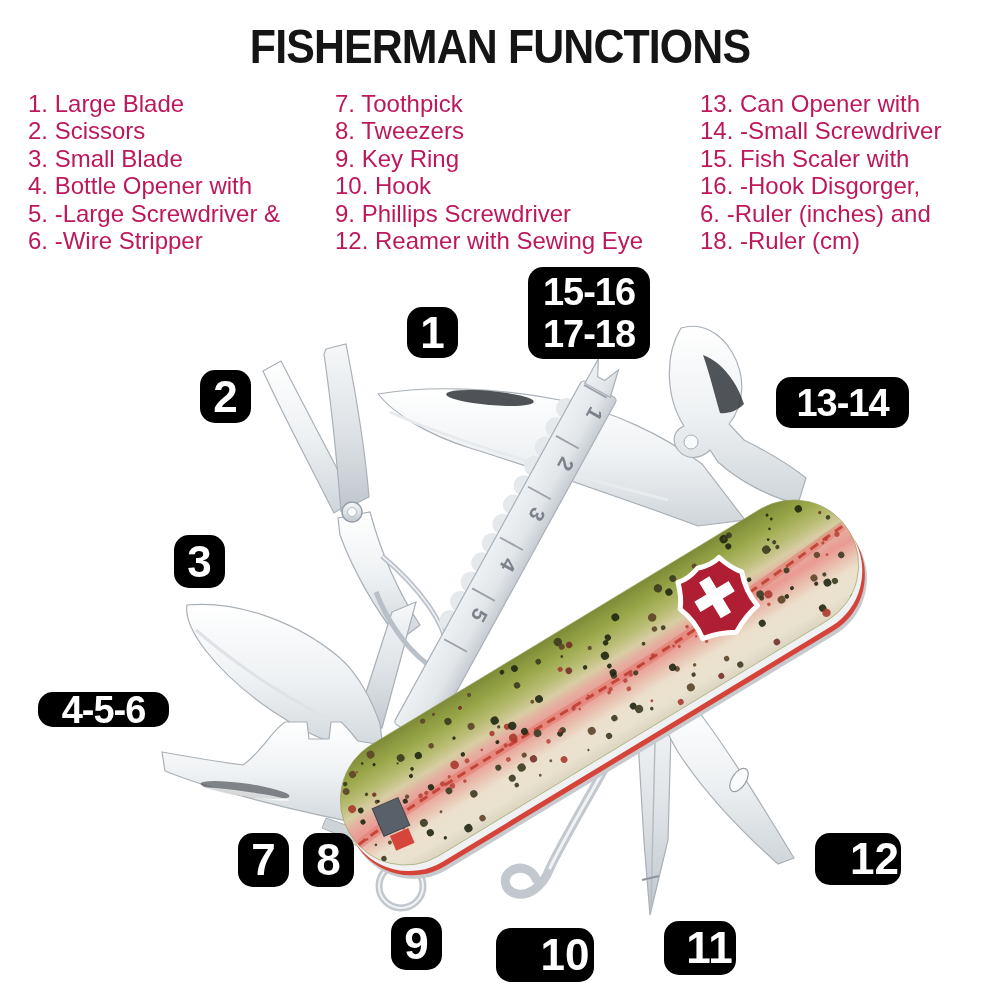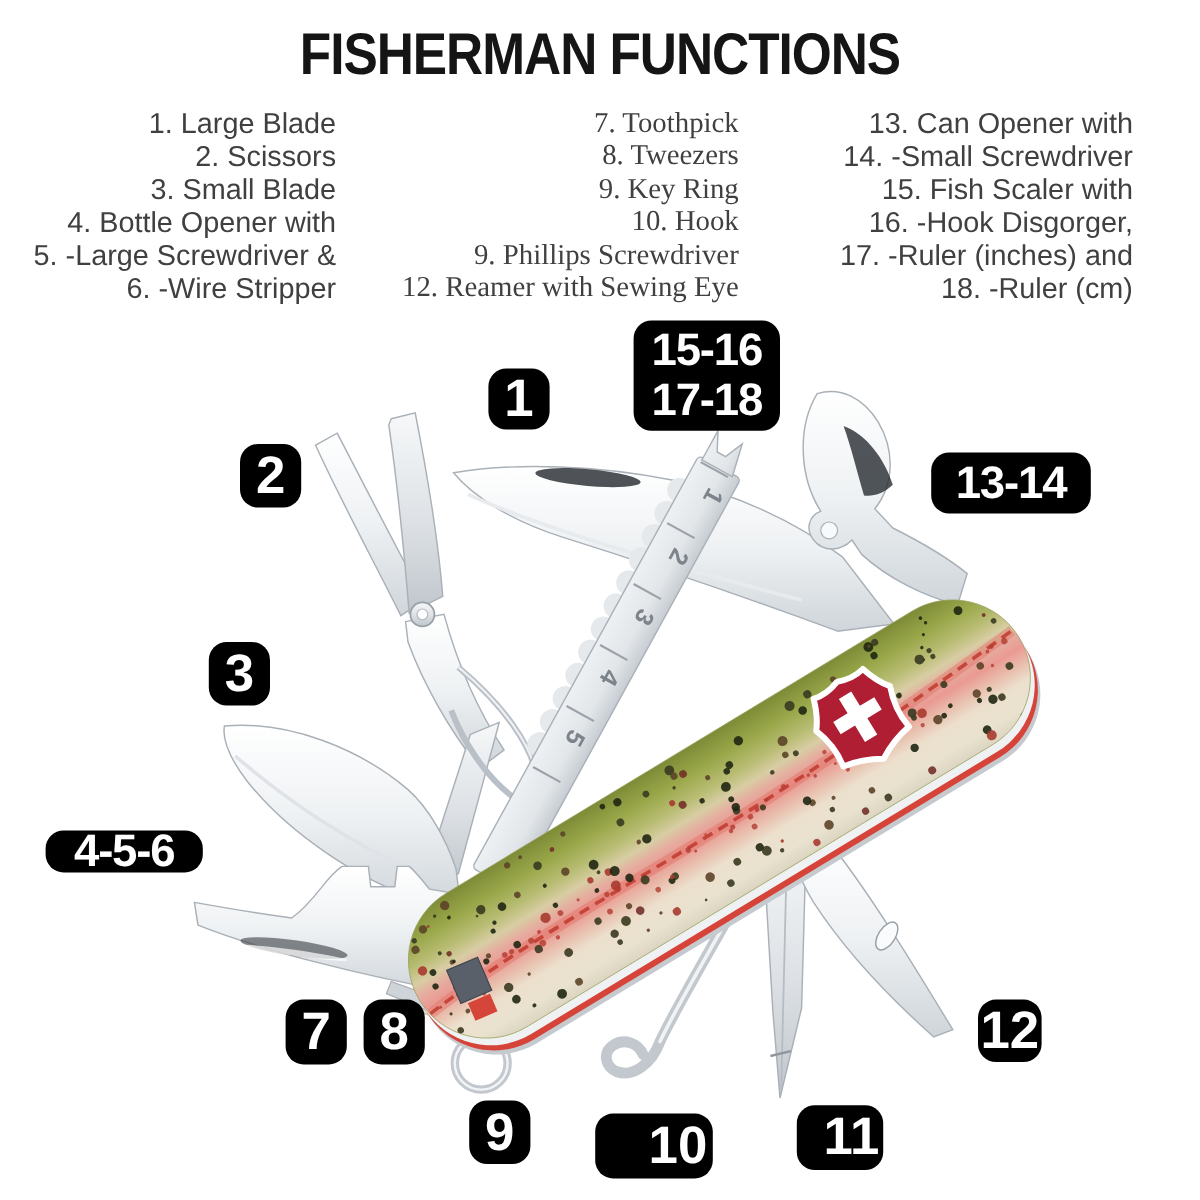--- a/index.html
+++ b/index.html
@@ -3,42 +3,42 @@
 <meta charset="utf-8">
 <style>
   html,body{margin:0;padding:0;background:#fff;}
   #stage{position:relative;width:1000px;height:1000px;background:#ffffff;overflow:hidden;
          font-family:"Liberation Sans","DejaVu Sans",sans-serif;}
   
   #title{position:absolute;left:0;right:0;top:18px;text-align:center;
          font-size:49px;font-weight:800;color:#151515;letter-spacing:-1px;
          transform:scaleX(.875);}
   
-  .leg-col{position:absolute;top:90px;font-size:24px;line-height:27.4px;color:#404040;
-           white-space:nowrap;text-align:right;}
+  .leg-col{position:absolute;top:90px;font-size:24px;line-height:27.4px;color:#be185d;
+           white-space:nowrap;}
   #leg-col-1{left:28px;}
-  #leg-col-2{left:335px;font-family:Liberation Serif, serif;}
+  #leg-col-2{left:335px;}
   #leg-col-3{left:700px;}
   
   #knife{position:absolute;left:0;top:0;z-index:1;}
   
   .co{position:absolute;z-index:5;background:#000;color:#fff;border-radius:15px;
       display:flex;align-items:center;justify-content:center;text-align:center;
       font-weight:700;font-size:44px;line-height:1;white-space:pre-line;}
   .co.sm{font-size:38px;line-height:42px;letter-spacing:-1px;}
   #co-1    {left:407px;top:307px;width:51px;height:51px;}
   #co-2    {left:200px;top:370px;width:51px;height:53px;}
   #co-3    {left:174px;top:535px;width:51px;height:53px;}
   #co-456  {left:38px; top:692px;width:131px;height:35px;text-align:center;}
   #co-7    {left:238px;top:833px;width:51px;height:54px;}
   #co-8    {left:303px;top:833px;width:51px;height:54px;}
   #co-9    {left:391px;top:917px;width:51px;height:53px;}
   #co-10   {left:496px;top:928px;width:58px;height:54px;padding-left:40px;}
   #co-11   {left:664px;top:921px;width:53px;height:54px;padding-left:19px;}
-  #co-12   {left:815px;top:833px;width:53px;height:52px;}
+  #co-12   {left:815px;top:833px;width:53px;height:52px;padding-left:33px;}
   #co-1314 {left:776px;top:357px;width:133px;height:51px;margin-top:20px;}
   #co-1518 {left:528px;top:267px;width:122px;height:92px;}
 </style>
 </head>
 <body>
 
 <div id="stage">
 
   <div id="title">FISHERMAN FUNCTIONS</div>
 
@@ -56,21 +56,21 @@
     <div>9. Key Ring</div>
     <div>10. Hook</div>
     <div>9. Phillips Screwdriver</div>
     <div>12. Reamer with Sewing Eye</div>
   </div>
   <div class="leg-col" id="leg-col-3">
     <div>13. Can Opener with</div>
     <div>14. -Small Screwdriver</div>
     <div>15. Fish Scaler with</div>
     <div>16. -Hook Disgorger,</div>
-    <div>17. -Ruler (inches) and</div>
+    <div>6. -Ruler (inches) and</div>
     <div>18. -Ruler (cm)</div>
   </div>
 
   <svg id="knife" width="1000" height="1000" viewBox="0 0 1000 1000">
     <defs>
       <linearGradient id="metalB" x1="0" y1="0" x2="0" y2="1">
         <stop offset="0" stop-color="#ffffff"></stop>
           <stop offset=".5" stop-color="#eef1f3"></stop>
         <stop offset="1" stop-color="#cfd5da"></stop>
       </linearGradient>

